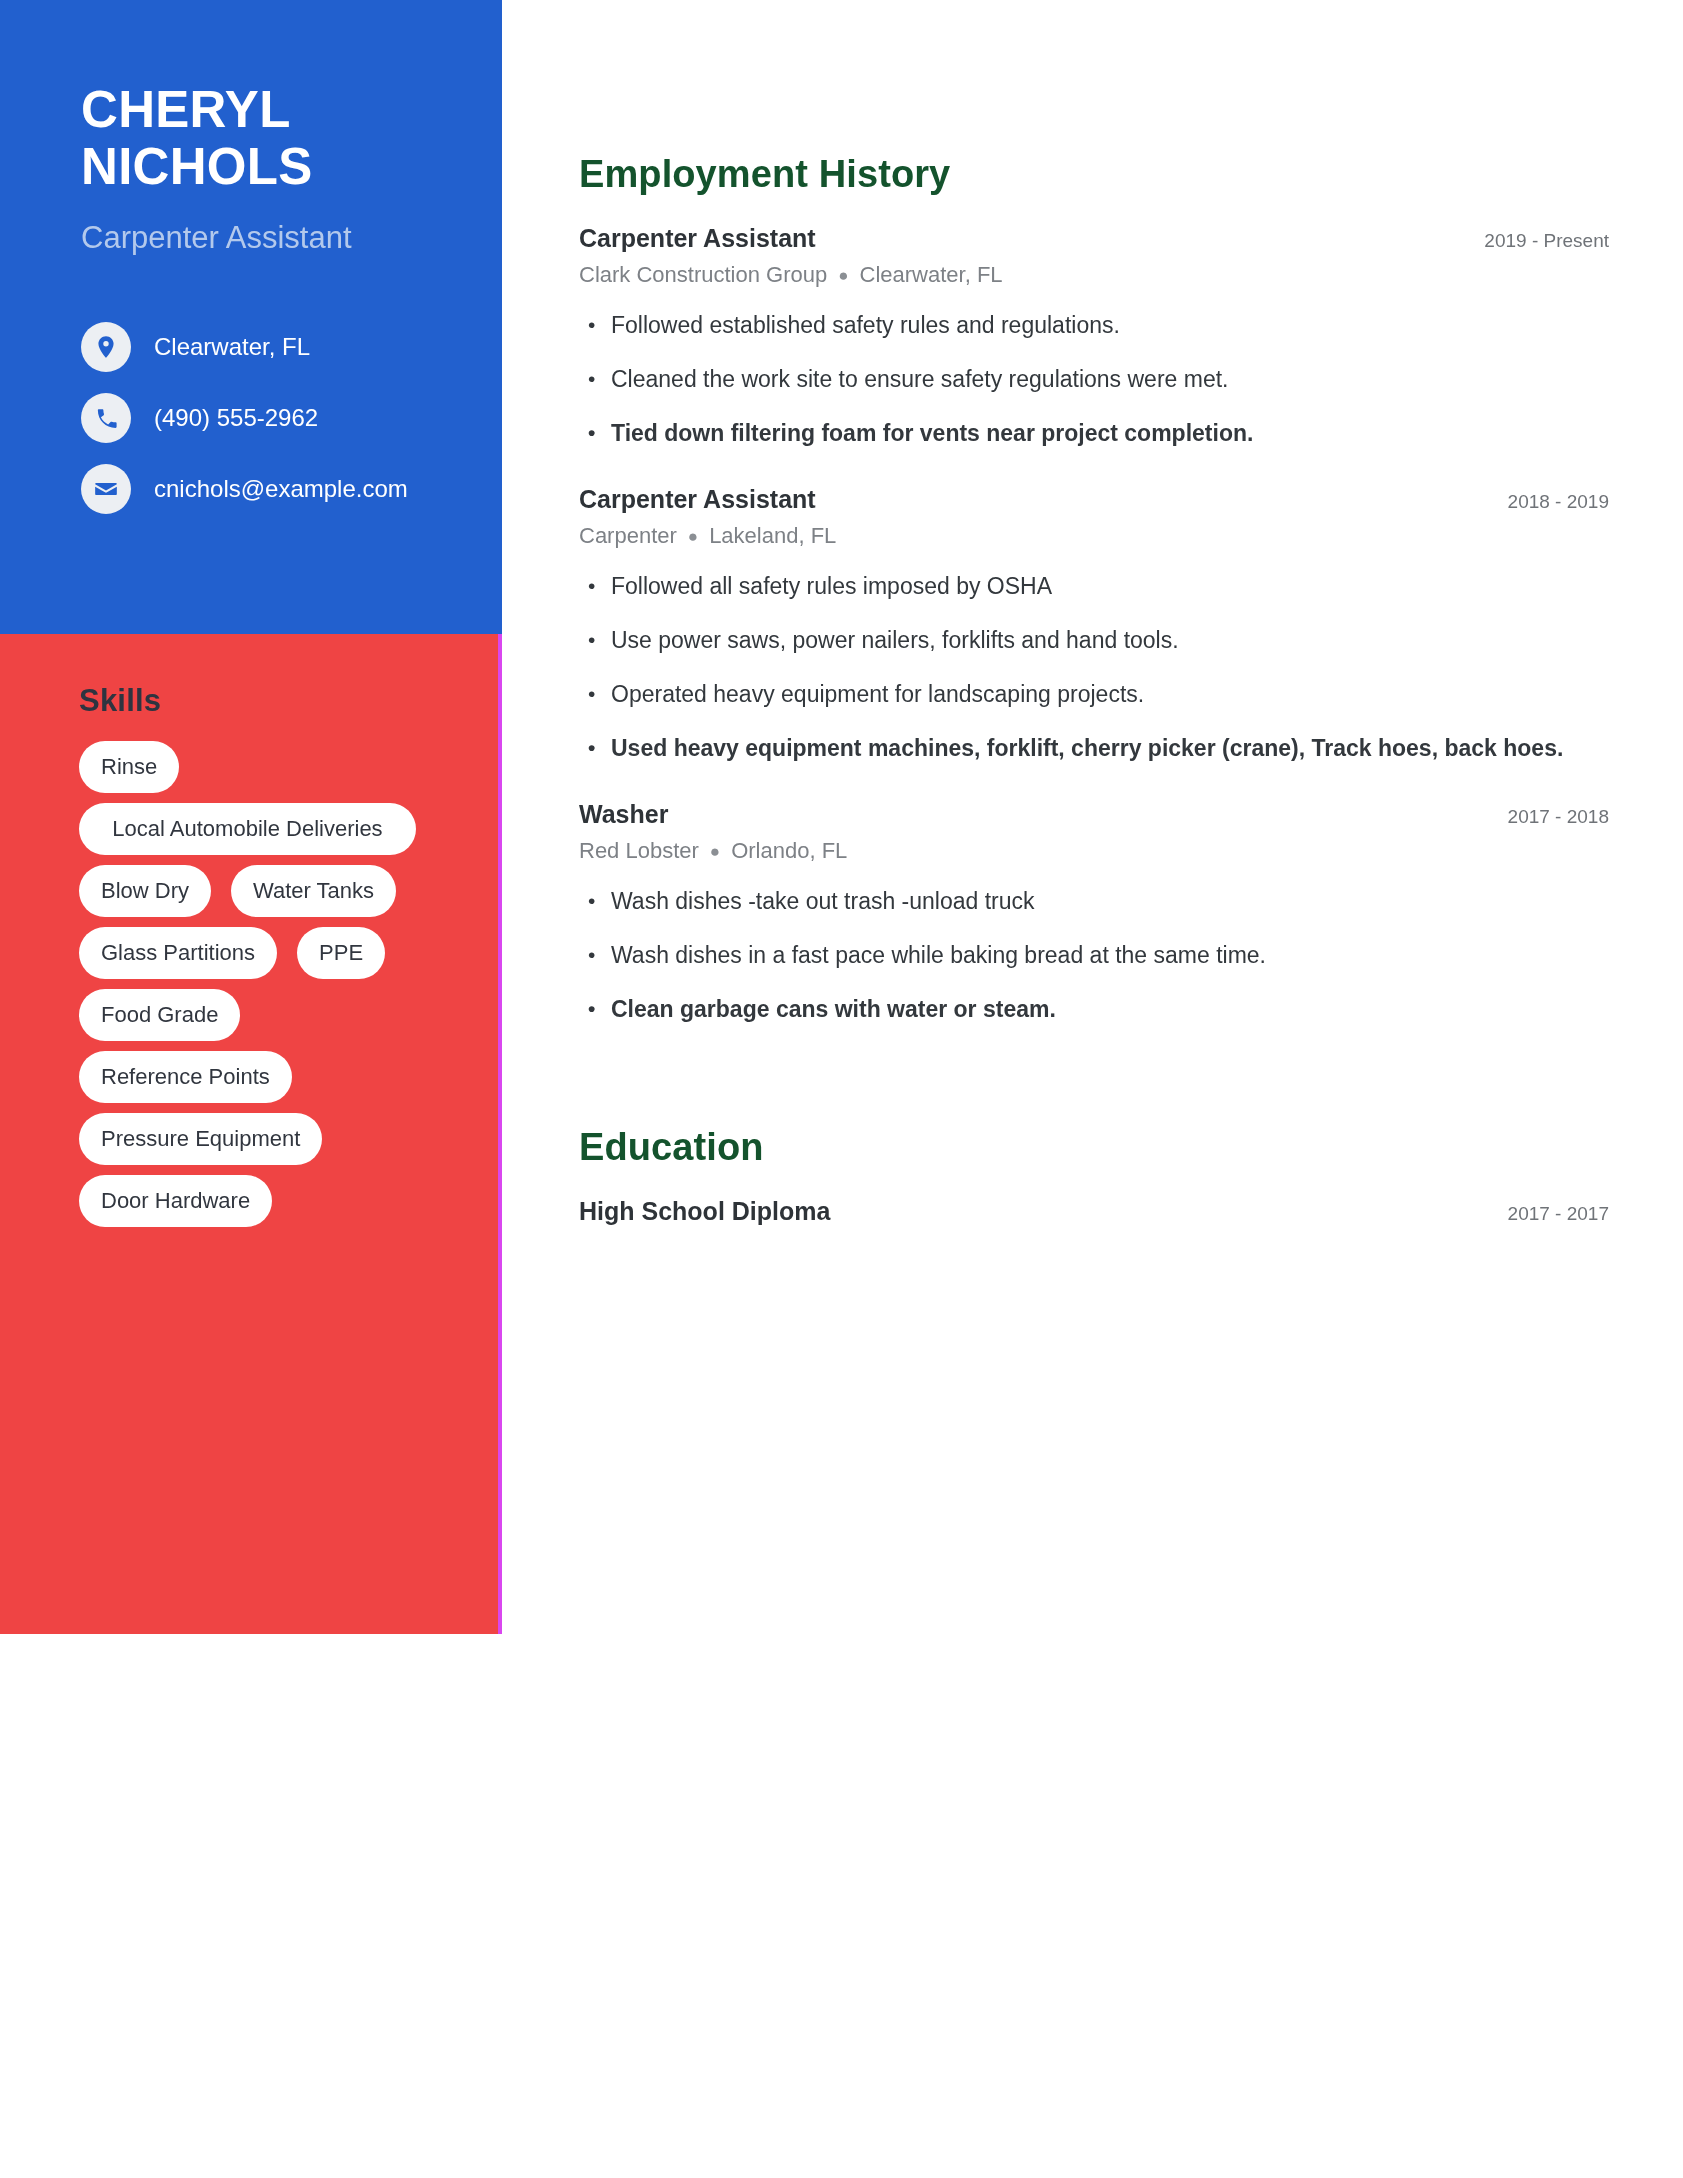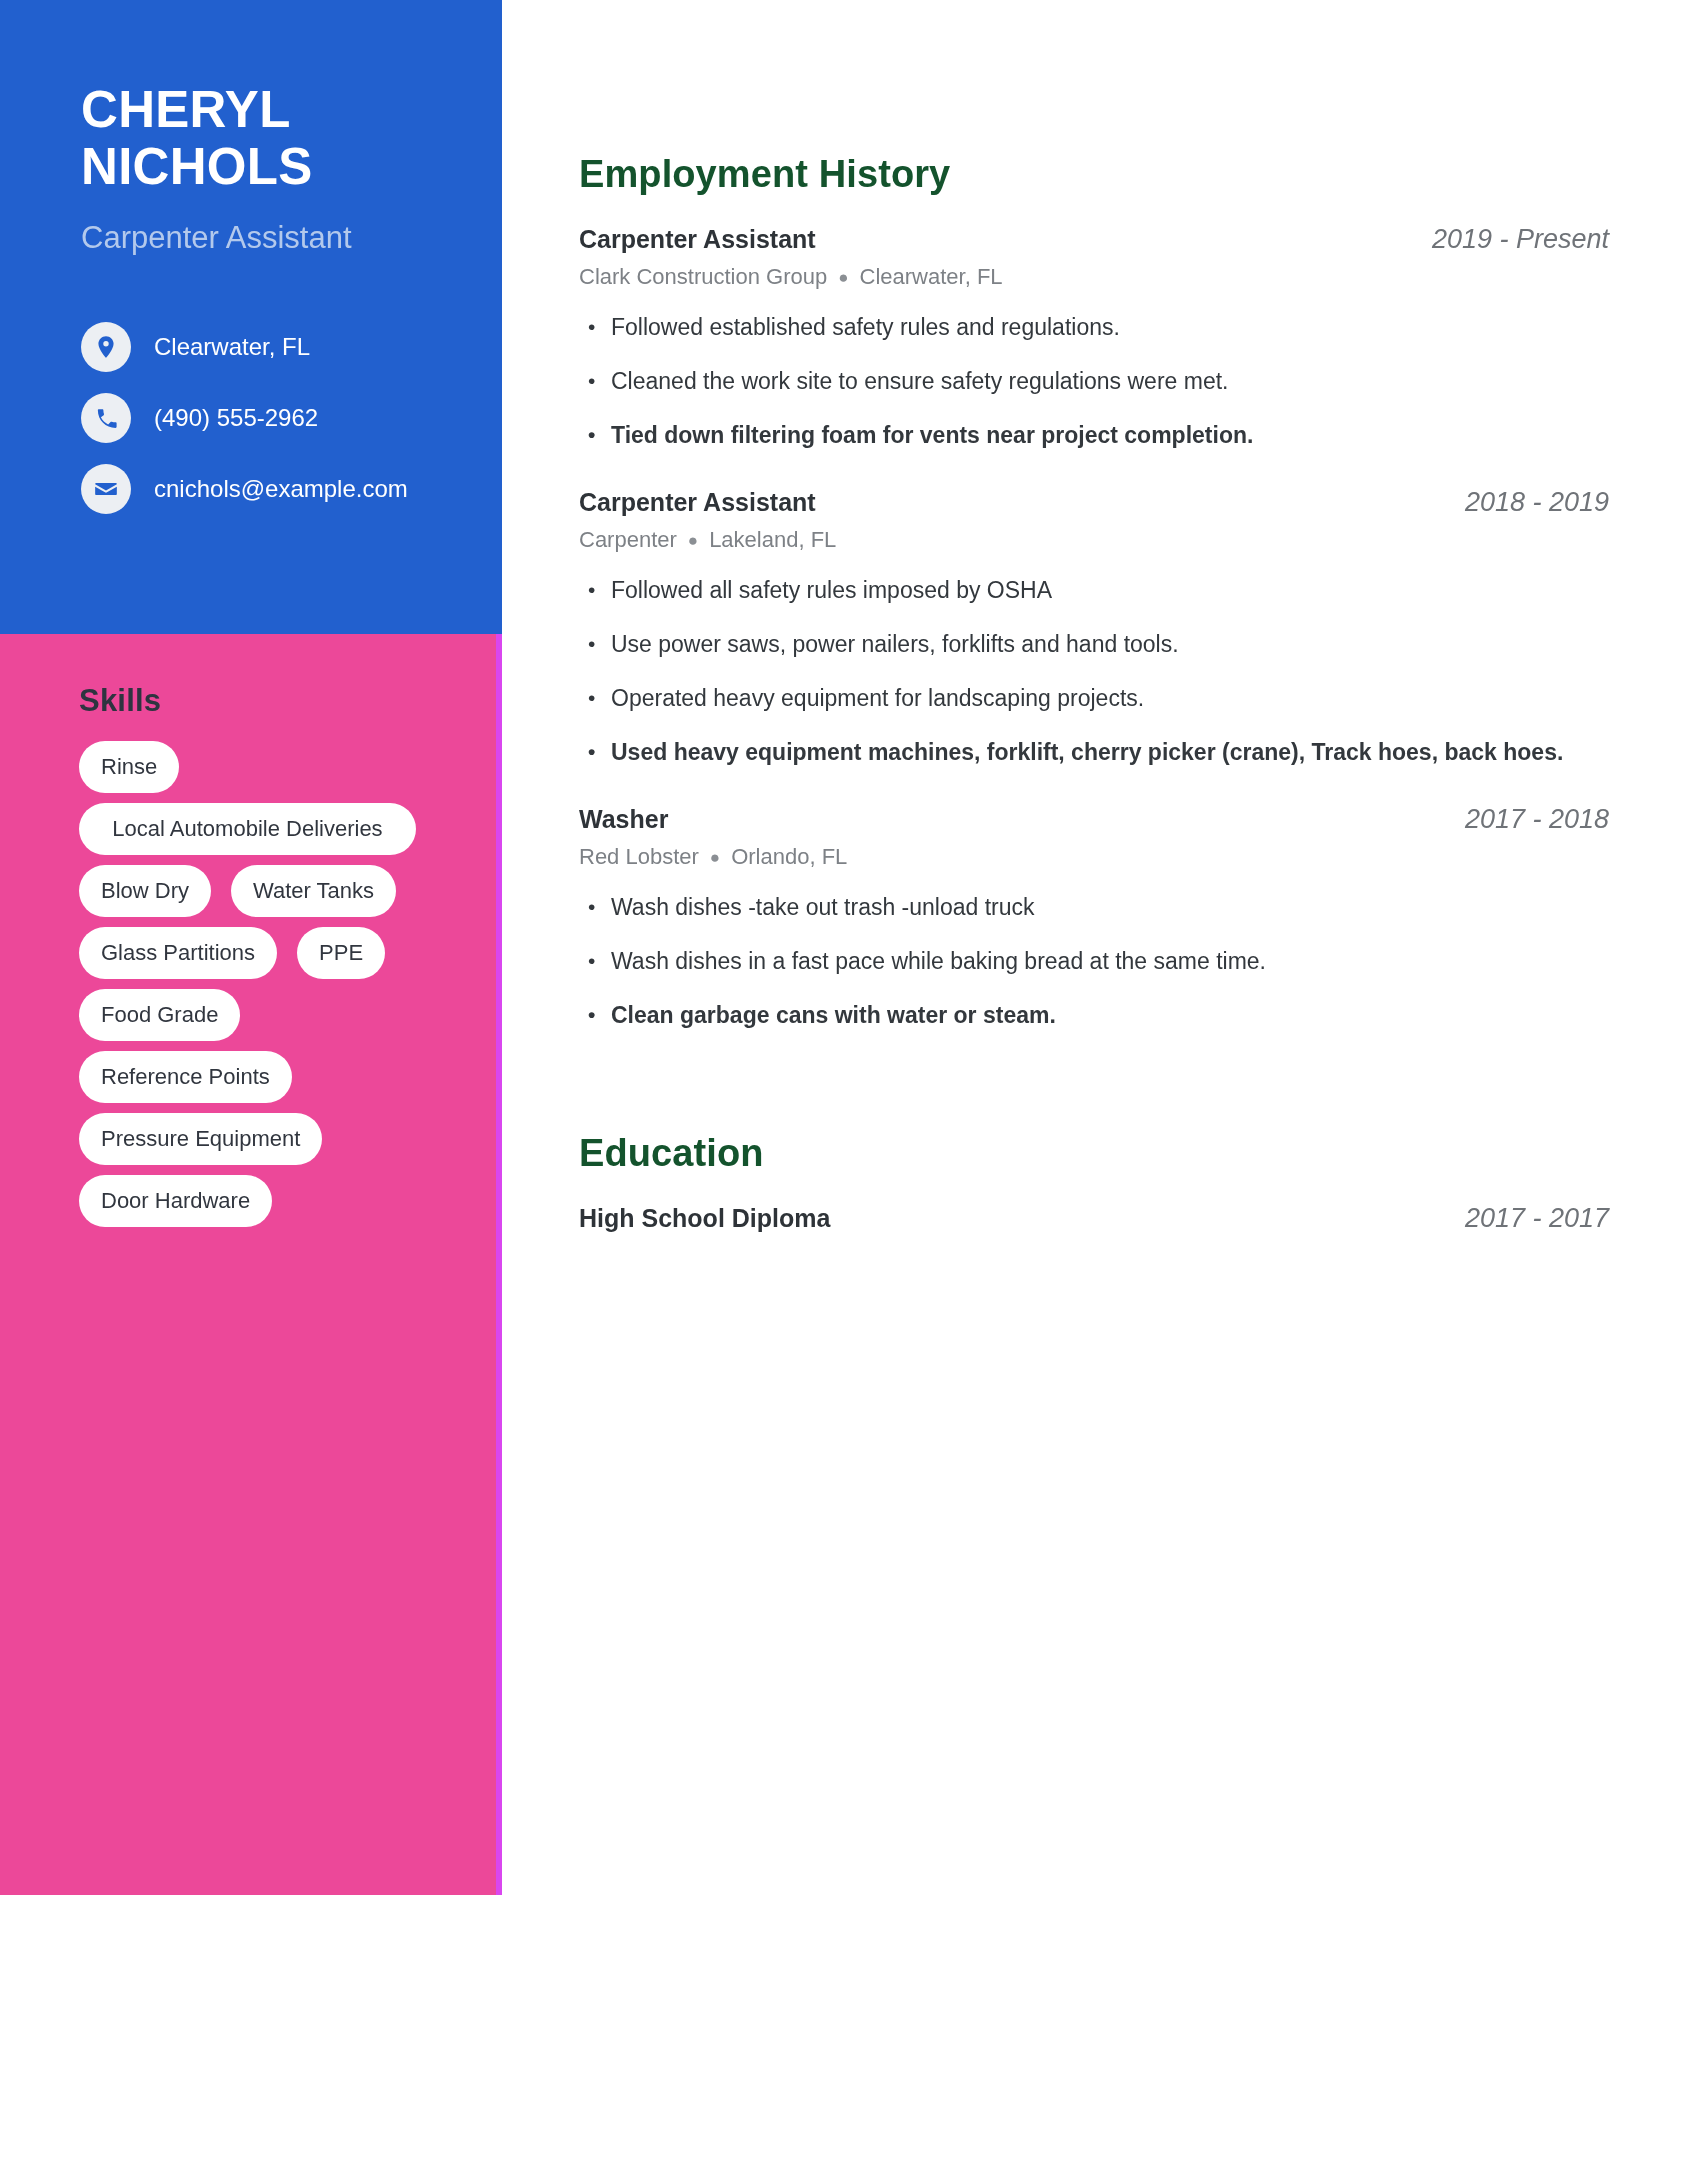--- a/index.html
+++ b/index.html
@@ -18,23 +18,23 @@
     background: #ffffff;
     overflow: hidden;
   }
 
   
   .sidebar {
     position: absolute;
     left: 0;
     top: 0;
     width: 502px;
-    height: 1895px;
-    background: #ec4899;
-    border-right: 6px solid #d946ef;
+    height: 1634px;
+    background: #ef4444;
+    border-right: 4px solid #d946ef;
   }
 
   .sidebar-header {
     position: absolute;
     left: 0;
     top: 0;
     width: 502px;
     height: 634px;
     background: #2260ce;
     padding: 81px 69px 0 81px;
@@ -156,25 +156,24 @@
     align-items: baseline;
   }
 
   .entry-title {
     font-size: 25px;
     font-weight: bold;
     color: #2e3338;
   }
 
   .entry-date {
-    font-size: 27px;
+    font-size: 19px;
     color: #6f7378;
     white-space: nowrap;
     text-align: right;
-    font-style: italic;
   }
 
   .entry-meta {
     margin-top: 9px;
     font-size: 22px;
     color: #7d8186;
   }
 
   .entry-meta .dot {
     display: inline-block;

